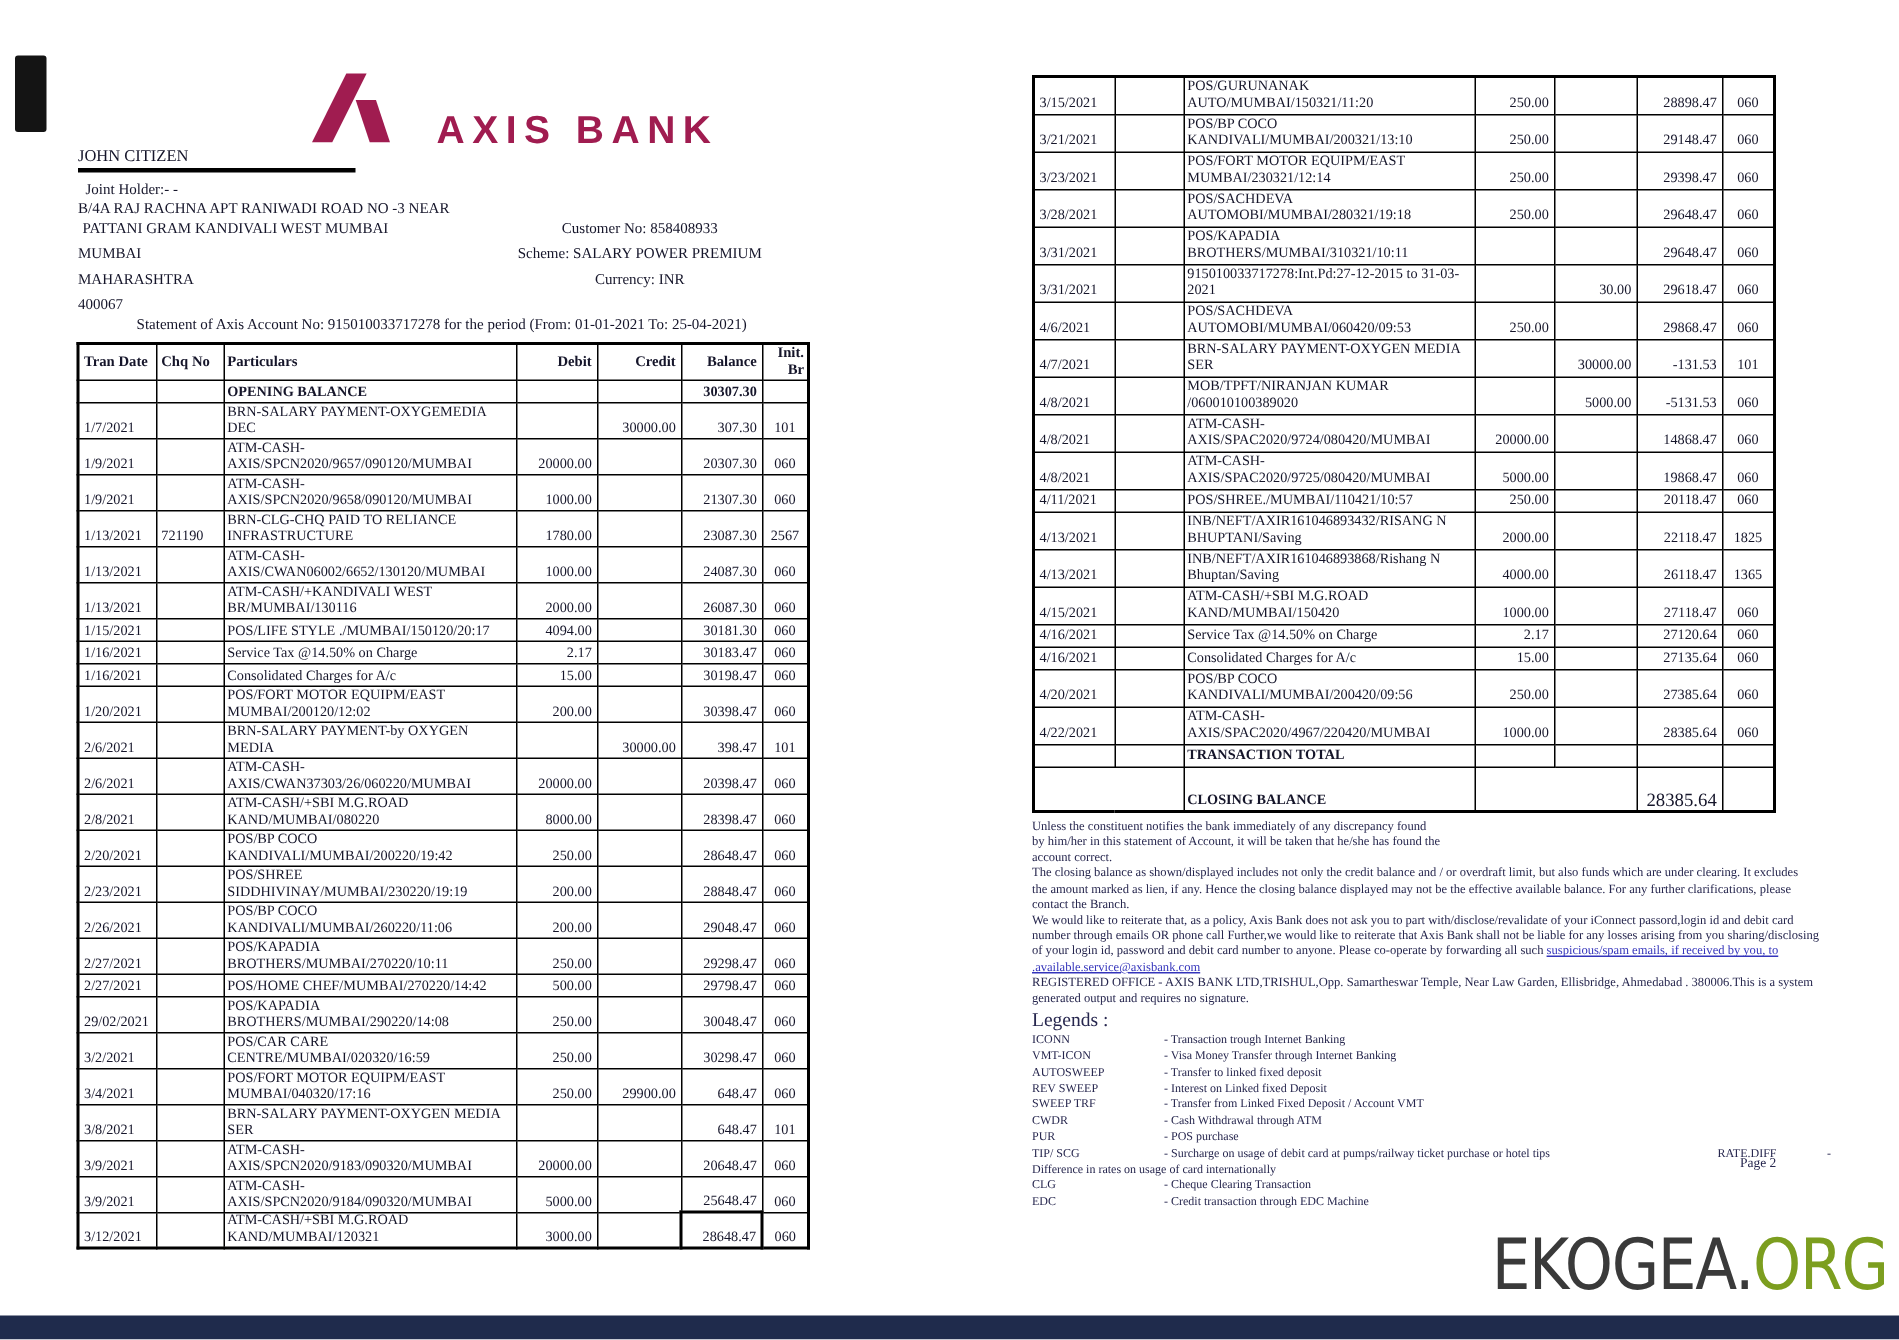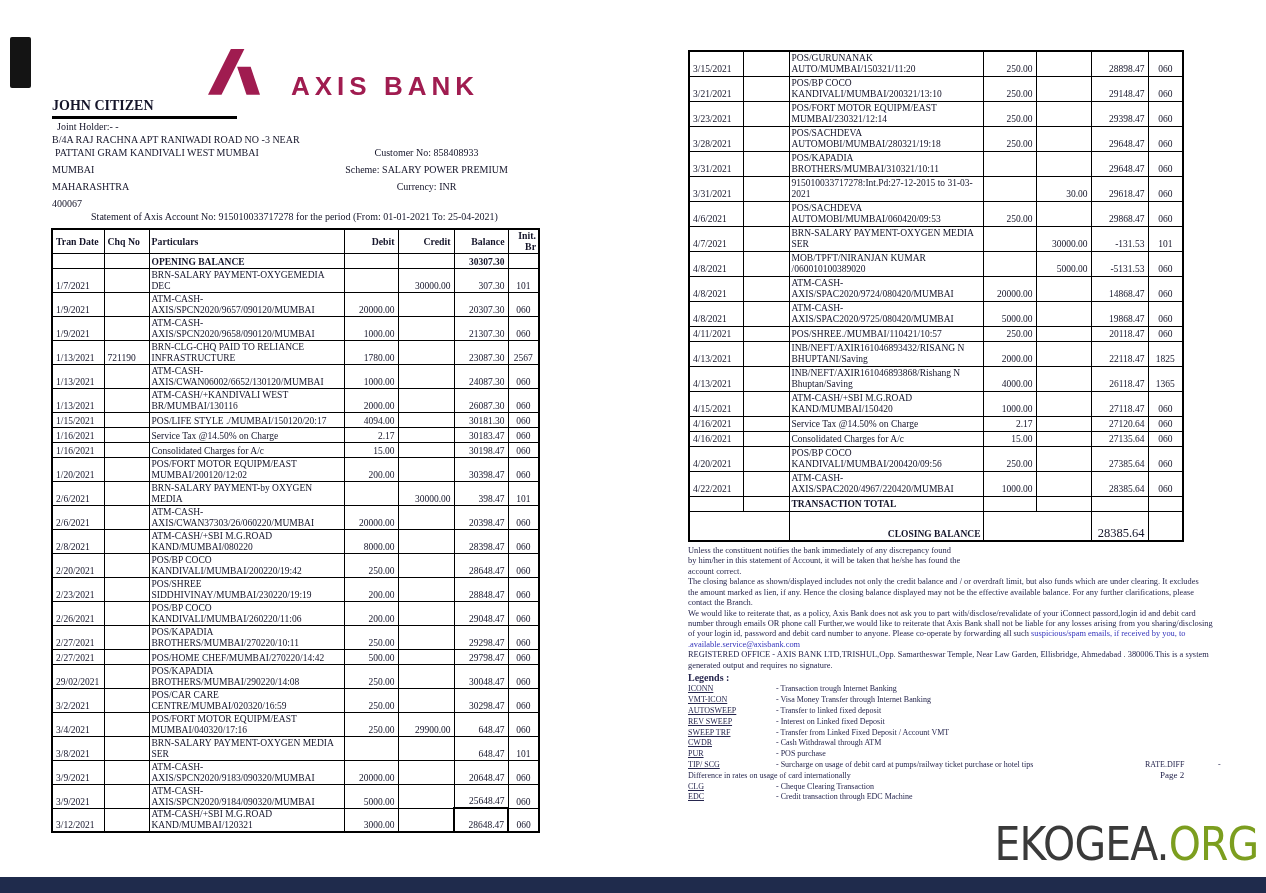--- a/index.html
+++ b/index.html
@@ -10,21 +10,21 @@
 
   
   .corner-mark{position:absolute;left:10px;top:37px;width:21px;height:51px;background:#141414;border-radius:2px;}
   .bottom-bar{position:absolute;left:0;top:877px;width:1266px;height:16px;background:#1f2b4c;}
 
   
   .logo{position:absolute;left:208px;top:47px;display:flex;align-items:flex-end;}
   .logo svg{display:block;margin-right:14px;}
   .logo-text{font-family:"Liberation Sans","DejaVu Sans",sans-serif;font-weight:bold;
              font-size:26px;letter-spacing:5px;color:#a01c50;line-height:1;padding-bottom:4px;margin-left:17px;}
-  .cust-name{position:absolute;left:52px;top:98px;font-size:14px;font-weight:bold;
+  .cust-name{position:absolute;left:52px;top:98px;font-size:11px;font-weight:normal;
              width:185px;border-bottom:3px solid #000;padding-bottom:2px;}
   .hline{position:absolute;font-size:10px;}
   .joint{left:57px;top:121px;}
   .addr1{left:52px;top:134px;}
   .addr2{left:55px;top:147px;}
   .city{left:52px;top:164px;}
   .state{left:52px;top:181px;}
   .pin{left:52px;top:198px;}
   .rinfo{position:absolute;left:300px;width:253px;text-align:center;font-size:10px;}
   .r1{top:147px;} .r2{top:164px;} .r3{top:181px;}
@@ -40,32 +40,32 @@
   th.c-num{text-align:right;} th.c-br{text-align:right;}
   .c-part{white-space:pre-line;text-align:left;}
   .c-num{text-align:right;padding-right:3px;}
   .c-br{text-align:center;}
   .c-date,.c-chq{text-align:left;padding-left:3px;}
   .sgl{height:15px;} .dbl{height:24px;}
   #p2-table .dbl{height:25px;}
   .bold-row td{font-weight:bold;}
   .boxed{border:2px solid #000;}
   .closing-row{height:30px;}
-  .closing-row td.b{font-weight:bold;text-align:right;}
+  .closing-row td.b{font-weight:bold;}
   .big-num{font-size:12.5px;}
 
   
   .footer{position:absolute;left:688px;top:546px;width:540px;font-size:8.4px;
           line-height:1.24;color:#26264e;}
   .footer p{margin:0;white-space:pre-line;}
-  .link{color:#3434bb;cursor:pointer;margin-top:32px;}
-  .legends-title{font-weight:bold;margin-top:1px;font-size:10px;}
+  .link{color:#3434bb;text-decoration:underline;cursor:pointer;margin-top:32px;}
+  .legends-title{font-weight:normal;margin-top:1px;font-size:13px;}
   .legends{font-size:8px;line-height:1.35;}
   .legend-row{position:relative;}
-  .lg-code{display:inline-block;width:88px;text-decoration:underline;}
+  .lg-code{display:inline-block;width:88px;}
   .lg-extra{position:absolute;left:457px;}
   .lg-dash{position:absolute;left:530px;}
   .page-label{position:absolute;left:1160px;top:770px;font-size:9px;color:#26264e;}
 
   
   .watermark{position:absolute;right:8px;top:820px;font-family:"DejaVu Sans","Liberation Sans",sans-serif;
              font-size:47px;line-height:1;letter-spacing:-1px;transform:scaleX(0.87);
              transform-origin:100% 50%;white-space:nowrap;}
   .wm-dark{color:#3a3a3a;} .wm-green{color:#7c9e1f;}
 </style>

